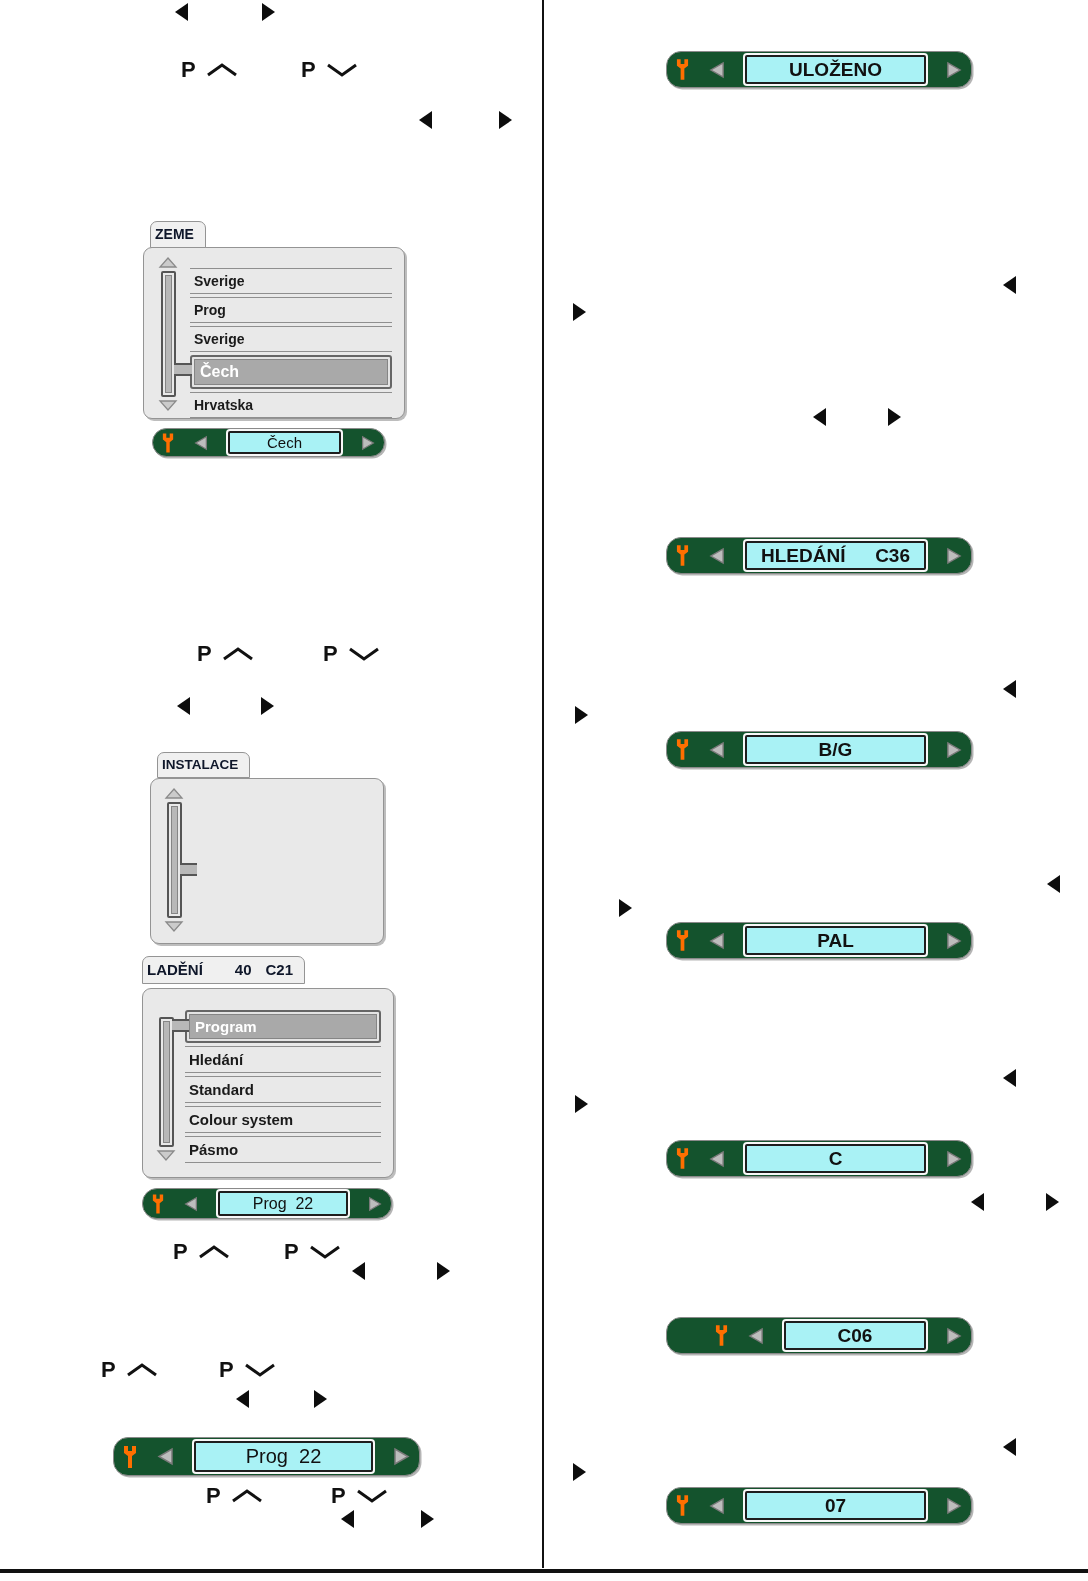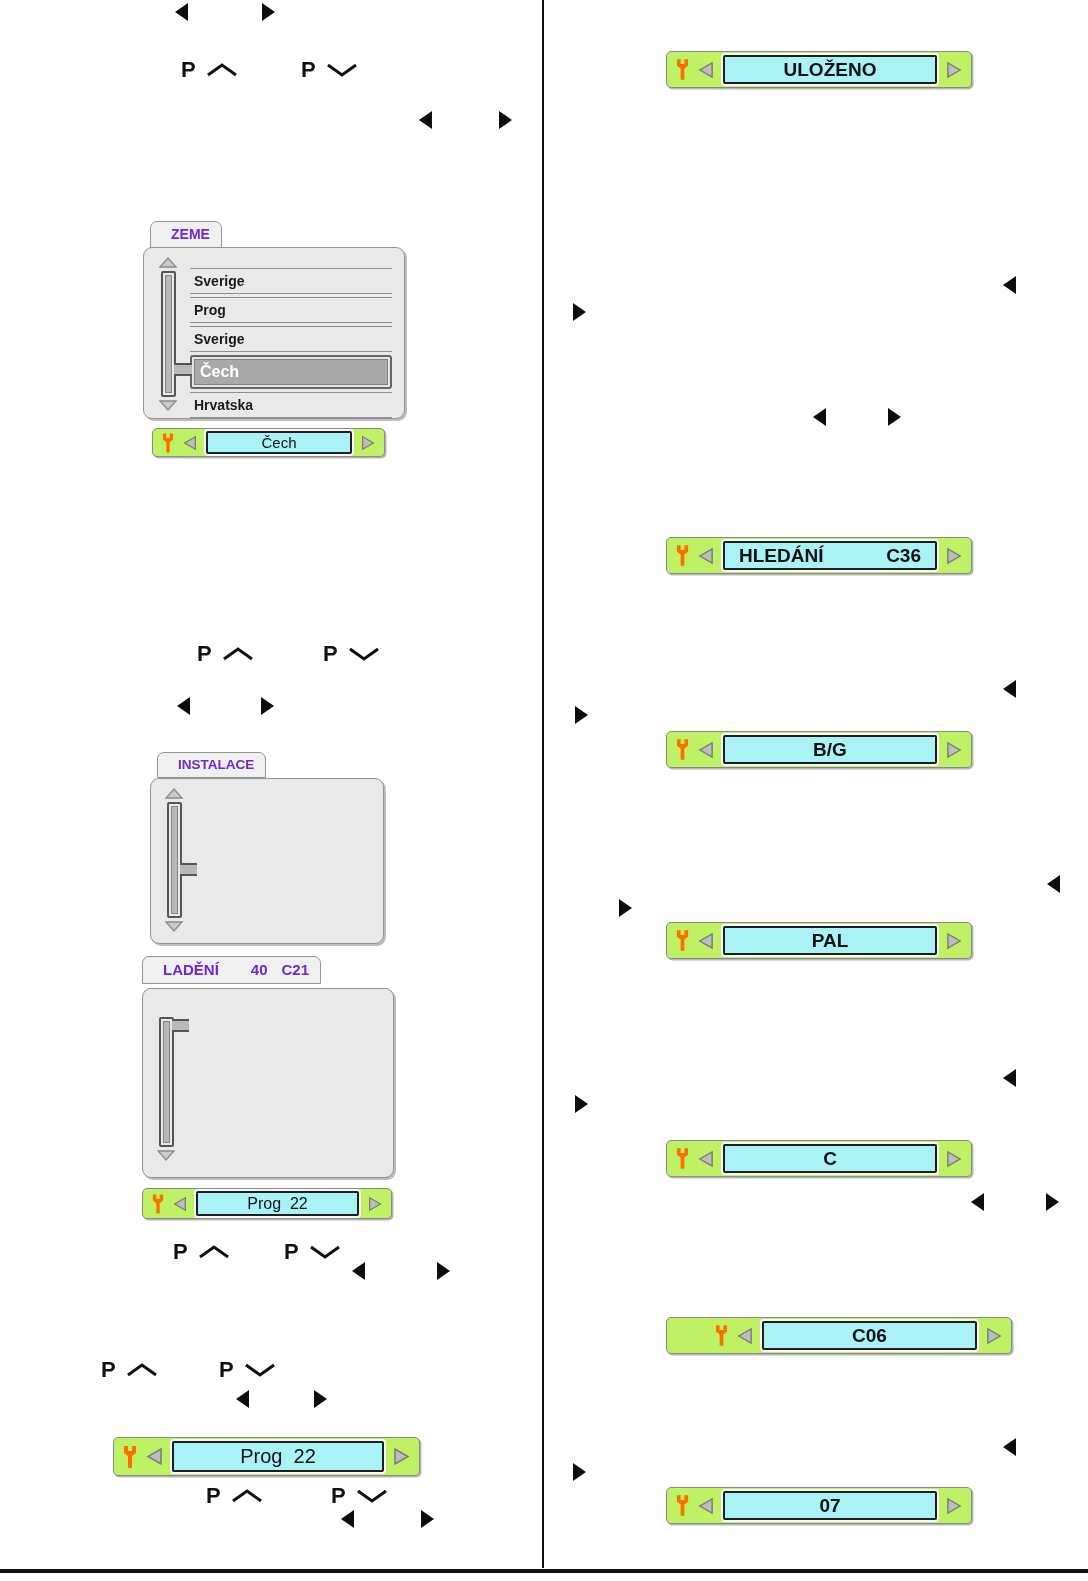--- a/index.html
+++ b/index.html
@@ -11,35 +11,35 @@
   .tri-l{width:0;height:0;border-top:9px solid transparent;border-bottom:9px solid transparent;
          border-right:13px solid #0d0d0d;}
   .tri-r{width:0;height:0;border-top:9px solid transparent;border-bottom:9px solid transparent;
          border-left:13px solid #0d0d0d;}
 
   
   .pbtn{display:flex;align-items:center;gap:9px;font-weight:bold;font-size:22px;color:#111;}
   .pbtn svg{display:block;}
 
   
-  .bar{background:#bef264;border:1.6px solid #8a8a8a;border-radius:5px;
+  .bar{background:#14532d;border:1.6px solid #8a8a8a;border-radius:15px;
        box-shadow:1.5px 1.5px 0 rgba(90,90,90,.45);
-       display:flex;align-items:center;gap:9px;padding:0 9px;box-sizing:border-box;}
+       display:flex;align-items:center;gap:20px;padding:0 9px;box-sizing:border-box;}
   .fld{flex:1;height:72%;display:flex;align-items:center;justify-content:center;
        background:#a9f2f5;border:2px solid #1e1e1e;border-radius:2px;
        box-shadow:0 0 0 2px #f8f8f8;color:#111;white-space:pre;}
   .fld.split{justify-content:space-between;padding:0 14px;}
   .bar.small .fld{font-size:15px;}
   .bar.mid .fld{font-size:16px;}
   .bar.big .fld{font-size:20px;}
   .bar.right .fld{font-size:19px;font-weight:bold;}
 
   
   .menu-tab{background:#f0f0f0;border:1.6px solid #949494;border-radius:7px 7px 0 0;
-            padding:4px 11px 5px 20px;font-weight:bold;color:#6d28d9;z-index:3;
+            padding:4px 11px 5px 4px;font-weight:bold;color:#0f172a;z-index:3;
             display:flex;gap:0;align-items:center;}
   .menu-panel{background:#e9e9e9;border:1.6px solid #949494;border-radius:9px;
               box-shadow:2px 2px 0 rgba(90,90,90,.4);z-index:2;}
   .items{position:absolute;}
   .mi{border-top:1.6px solid #8f8f8f;border-bottom:1.6px solid #8f8f8f;margin-bottom:3px;
       padding:4px 2px 4px 4px;font-weight:bold;font-size:14px;color:#1a1a1a;line-height:16px;}
   .mi3{font-size:15px;line-height:17px;}
   .sel{border:2px solid #666;border-radius:3px;background:#e4e4e4;padding:2px;margin-bottom:3px;}
   .sel-inner{background:#a9a9a9;border:1px solid #858585;color:#fff;
              padding:3px 2px 3px 5px;font-weight:bold;}
@@ -153,20 +153,29 @@
   <span>C21</span>
 </div>
 <div class="abs menu-panel" style="left:142px;top:988px;width:250px;height:188px;">
   <div class="sb-track" style="left:16px;top:28px;width:15px;height:130px;">
       <div class="sb-thumb"></div>
     </div>
   <svg class="sb-dn" style="left:13px;top:160px;" width="20" height="13">
       <polygon points="2,2 18,2 10,11" fill="#cbcbcb" stroke="#8a8a8a" stroke-width="1.3"></polygon>
     </svg>
   <div class="conn" style="left:29px;top:30px;width:17px;"></div>
+  <div class="items" style="left:42px;top:21px;right:12px;">
+    <div class="sel">
+      <div class="sel-inner" style="font-size:15px;">Program</div>
+    </div>
+    <div class="mi mi3">Hledání</div>
+    <div class="mi mi3">Standard</div>
+    <div class="mi mi3">Colour system</div>
+    <div class="mi mi3">Pásmo</div>
+  </div>
 </div>
 
 <div class="abs bar mid" style="left:142px;top:1188px;width:250px;height:31px;">
   <svg width="12" height="22" viewBox="0 0 14 24">
       <path d="M1 1 h4 v5 h4 V1 h4 v7 l-4 3 v12 h-4 V11 L1 8 Z" fill="#ff6f00"></path>
     </svg>
   <svg width="14" height="16" viewBox="0 0 17 19">
       <polygon points="15,2 15,17 2,9.5" fill="#bdbdbd" stroke="#7a7a7a" stroke-width="1.5"></polygon>
     </svg>
   <div class="fld"><span>Prog  22</span></div>
@@ -311,21 +320,21 @@
     </svg>
   <div class="fld"><span>C</span></div>
   <svg width="16" height="18" viewBox="0 0 17 19">
       <polygon points="2,2 2,17 15,9.5" fill="#bdbdbd" stroke="#7a7a7a" stroke-width="1.5"></polygon>
     </svg>
 </div>
 
 <div class="abs tri-l" style="left:971px;top:1193px;"></div>
 <div class="abs tri-r" style="left:1046px;top:1193px;"></div>
 
-<div class="abs bar right" style="left:666px;top:1317px;width:346px;height:37px;padding-left:48px;">
+<div class="abs bar right" style="left:666px;top:1317px;width:306px;height:37px;padding-left:48px;">
   <svg width="13" height="25" viewBox="0 0 14 24">
       <path d="M1 1 h4 v5 h4 V1 h4 v7 l-4 3 v12 h-4 V11 L1 8 Z" fill="#ff6f00"></path>
     </svg>
   <svg width="16" height="18" viewBox="0 0 17 19">
       <polygon points="15,2 15,17 2,9.5" fill="#bdbdbd" stroke="#7a7a7a" stroke-width="1.5"></polygon>
     </svg>
   <div class="fld"><span>C06</span></div>
   <svg width="16" height="18" viewBox="0 0 17 19">
       <polygon points="2,2 2,17 15,9.5" fill="#bdbdbd" stroke="#7a7a7a" stroke-width="1.5"></polygon>
     </svg>

